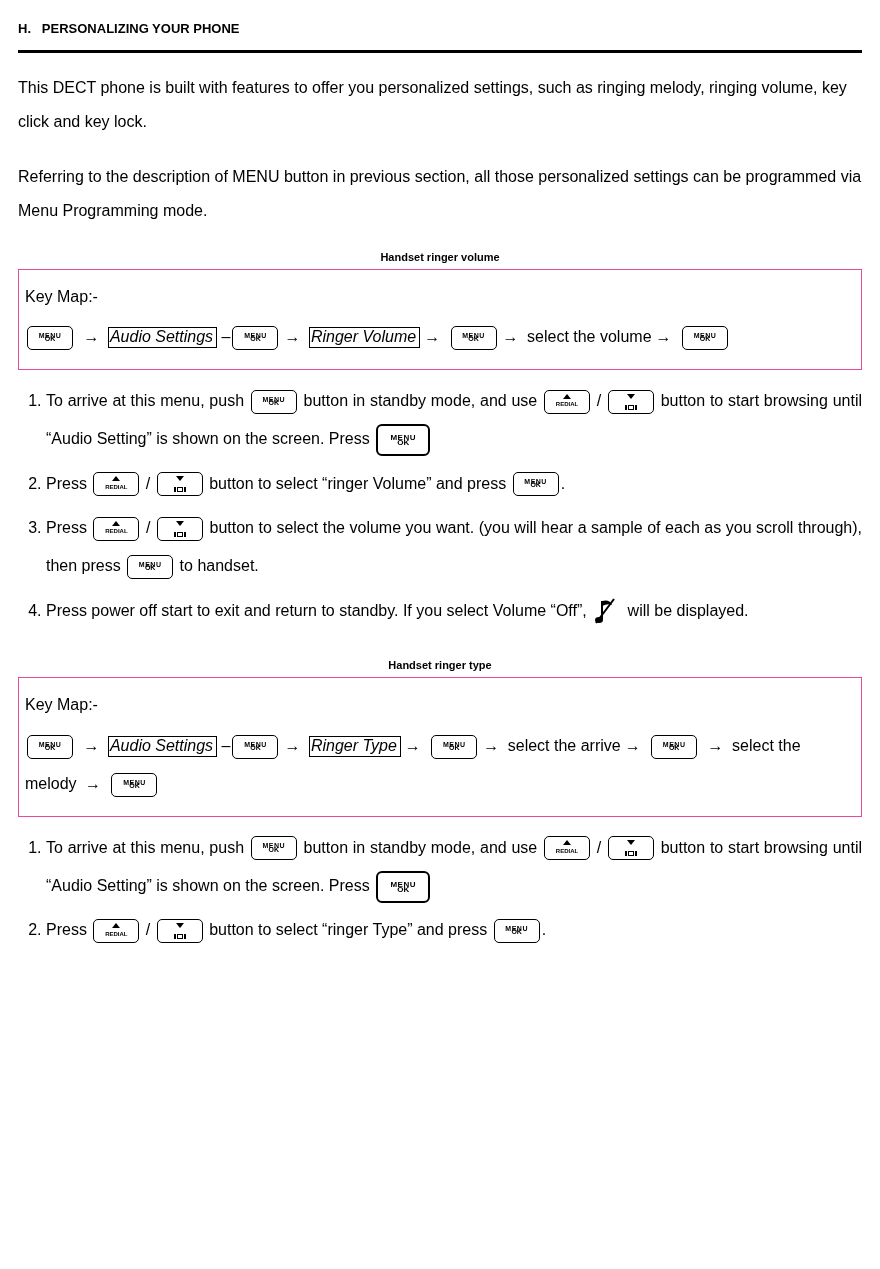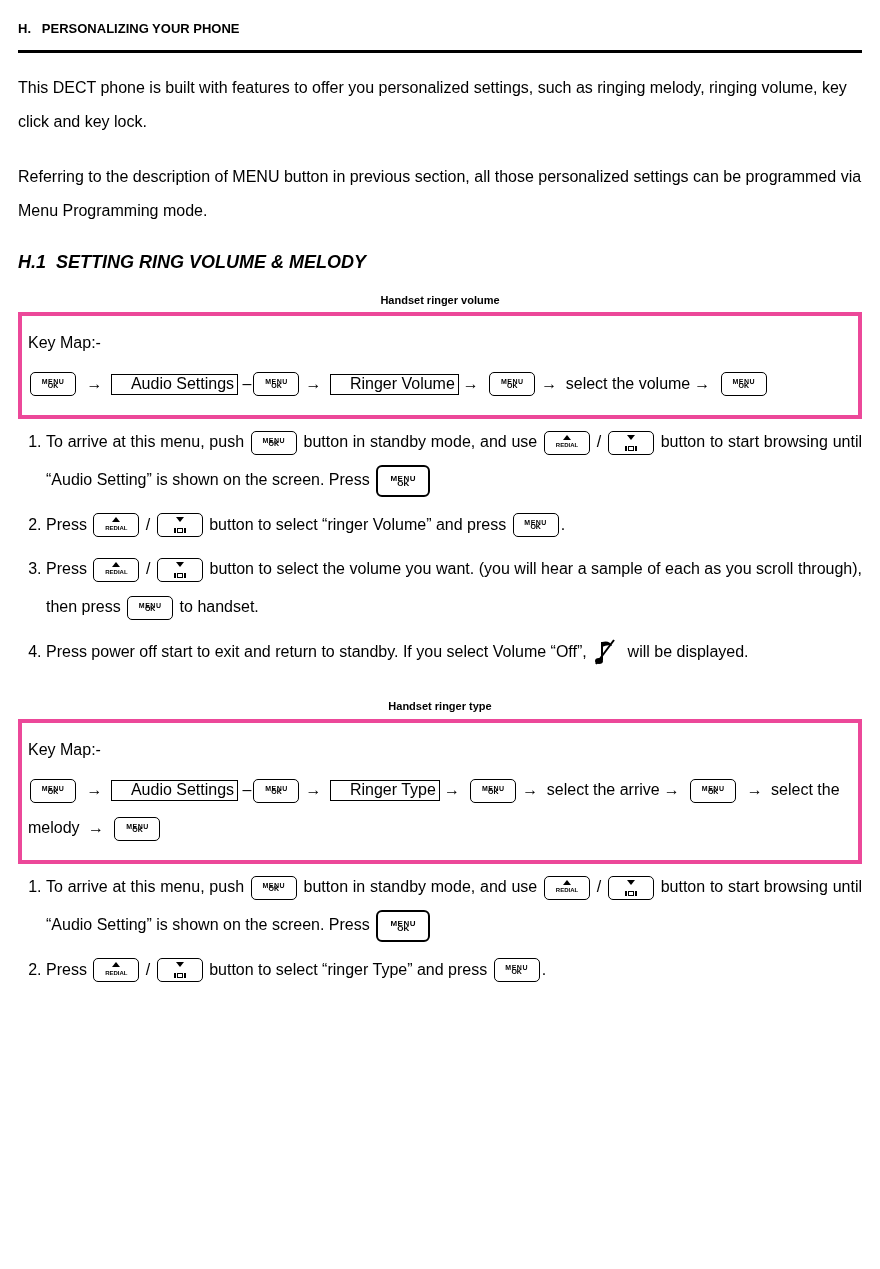--- a/index.html
+++ b/index.html
@@ -34,33 +34,34 @@
     margin-bottom: 6px;
   }
   .sub-para { line-height: 2.0; margin-bottom: 22px; }
   .heading-small {
     font-weight: bold;
     font-size: 11px;
     margin-bottom: 4px;
     text-align: center;
   }
   .keymap-box {
-    border: 4px solid #ec4899;
+    border: 1px solid #ec4899;
     padding: 8px 6px 12px 6px;
-    margin-bottom: 4px;
+    margin-bottom: 12px;
     line-height: 2.4;
   }
   .keymap-label { margin-bottom: 2px; }
   .flowline {
     display: block;
     line-height: 2.4;
   }
   .boxed {
     border: 1px solid #000;
-    padding: 0 3px 2px 19px;
+    padding: 0 3px 2px 1px;
+    font-style: italic;
   }
   .btn {
     display: inline-block;
     vertical-align: middle;
     border: 1.5px solid #000;
     border-radius: 5px;
     width: 44px;
     height: 22px;
     position: relative;
     margin: 0 2px;
@@ -175,23 +176,20 @@
 
 <div class="section-title">
   <span>H.</span>&nbsp;&nbsp;&nbsp;<span>PERSONALIZING YOUR PHONE</span>
 </div>
 <div class="hr"></div>
 
 <div class="para">This DECT phone is built with features to offer you personalized settings, such as ringing melody, ringing volume, key click and key lock.</div>
 <div class="para">Referring to the description of MENU button in previous section, all those personalized settings can be programmed via Menu Programming mode.</div>
 
 <div class="subsection">
-  <div class="subsection-title">
-    <span>H.1</span>&nbsp;&nbsp;<span>SETTING RING VOLUME &amp; MELODY</span>
-  </div>
 </div>
 
 <div class="heading-small">Handset ringer volume</div>
 <div class="keymap-box">
   <div class="keymap-label">Key Map:-</div>
   <div class="flowline">
     <span class="btn menu"></span>
     <span class="arrow">→</span>
     <span class="boxed">Audio Settings</span><span> –</span><span class="btn menu"></span><span class="arrow">→</span>
     <span class="boxed">Ringer Volume</span><span class="arrow">→</span>

